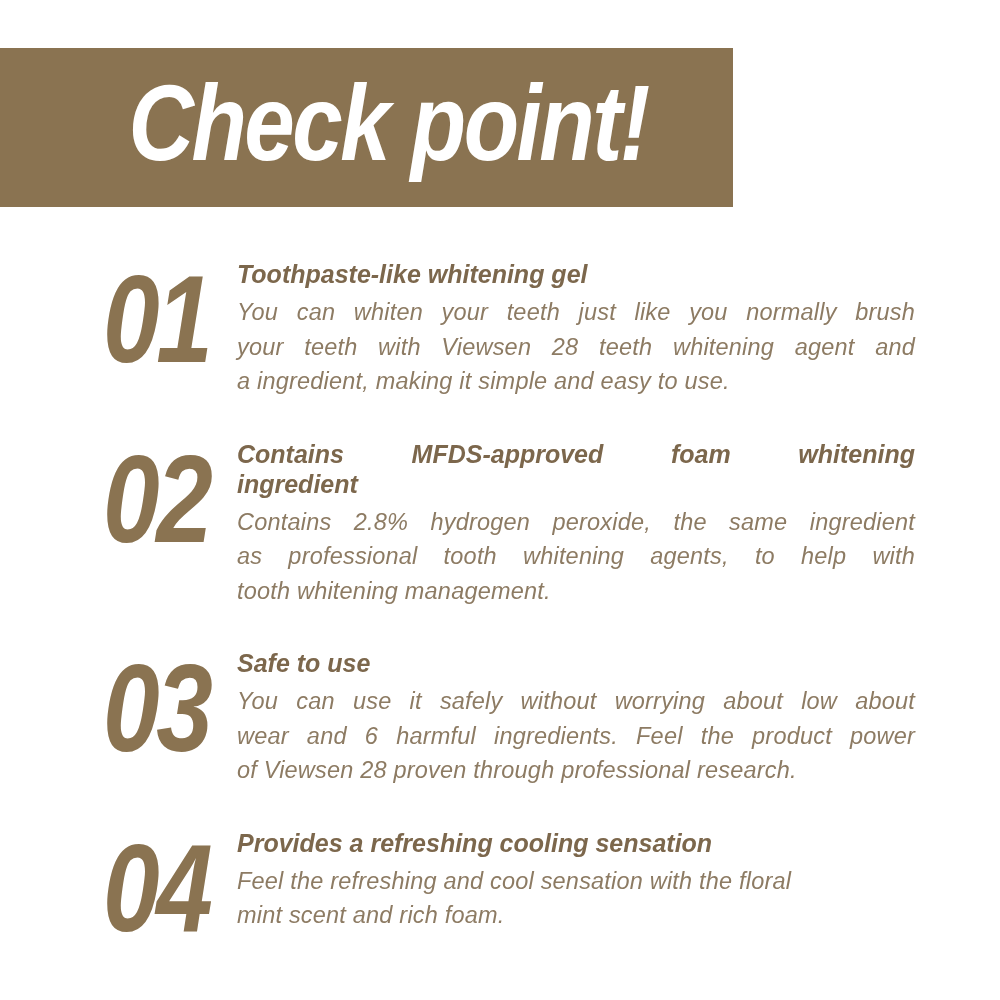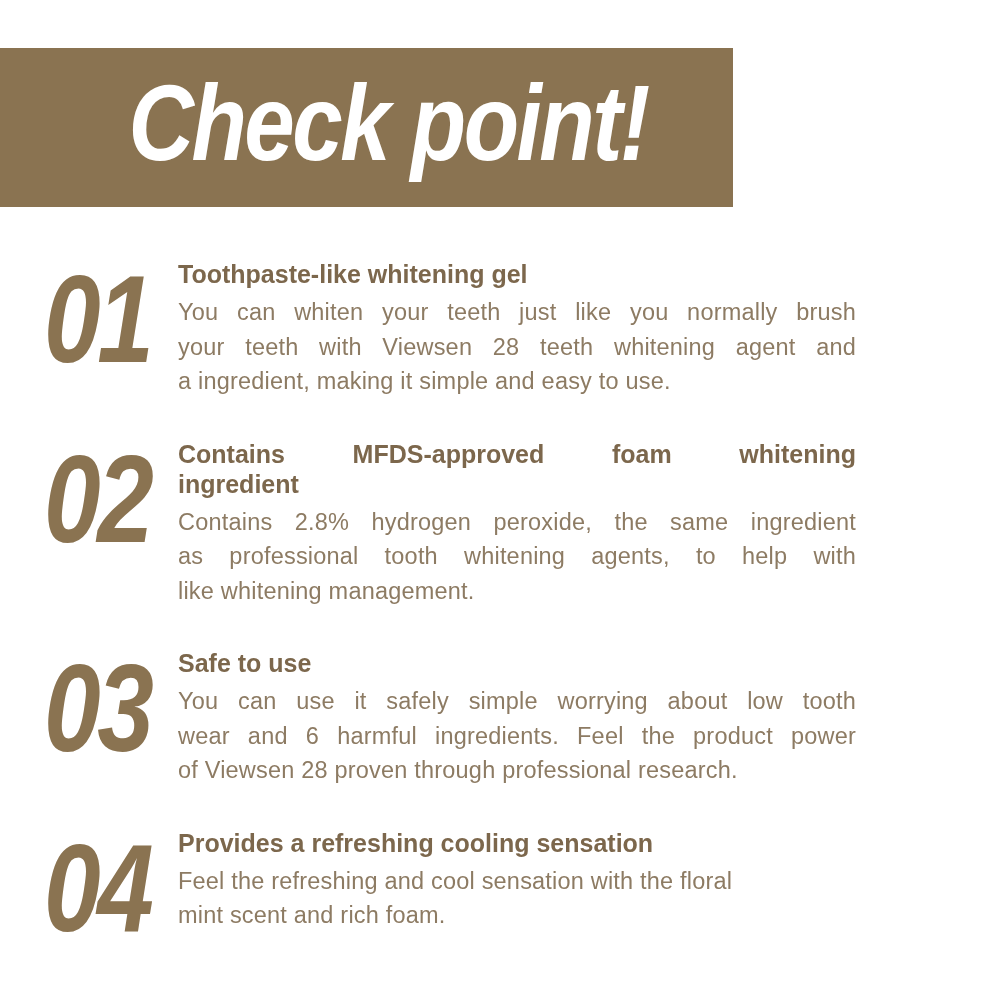--- a/index.html
+++ b/index.html
@@ -36,40 +36,41 @@
     padding-bottom:10px;
   }
   .content{
     position:absolute;
     left:0;top:207px;
     width:1000px;
     padding-top:52px;
   }
   .section{
     display:flex;
-    padding-left:44px;
+    padding-left:103px;
     margin-bottom:40px;
   }
   .num{
     width:134px;
     flex:0 0 134px;
     color:var(--accent);
     font-weight:bold;
     font-style:italic;
     font-size:124px;
     line-height:0.85;
     letter-spacing:-4px;
     margin-top:8px;
     transform:scaleX(0.82);
     transform-origin:left top;
     white-space:nowrap;
   }
   .texts{
     width:678px;
     flex:0 0 678px;
+    font-style:italic;
   }
   .title-line{
     color:var(--title);
     font-weight:bold;
     font-size:25px;
     line-height:30px;
   }
   .body-block{margin-top:6px;}
   .body-line{
     color:var(--body);
@@ -108,31 +109,31 @@
   </section>
 
   <section class="section">
     <div class="num">02</div>
     <div class="texts">
       <div class="title-line jline">Contains MFDS-approved foam whitening</div>
       <div class="title-line lline">ingredient</div>
       <div class="body-block">
         <div class="body-line jline">Contains 2.8% hydrogen peroxide, the same ingredient</div>
         <div class="body-line jline">as professional tooth whitening agents, to help with</div>
-        <div class="body-line lline">like whitening management.</div>
+        <div class="body-line lline">tooth whitening management.</div>
       </div>
     </div>
   </section>
 
   <section class="section">
     <div class="num">03</div>
     <div class="texts">
       <div class="title-line lline">Safe to use</div>
       <div class="body-block">
-        <div class="body-line jline">You can use it safely simple worrying about low tooth</div>
+        <div class="body-line jline">You can use it safely without worrying about low about</div>
         <div class="body-line jline">wear and 6 harmful ingredients. Feel the product power</div>
         <div class="body-line lline">of Viewsen 28 proven through professional research.</div>
       </div>
     </div>
   </section>
 
   <section class="section">
     <div class="num">04</div>
     <div class="texts">
       <div class="title-line lline">Provides a refreshing cooling sensation</div>

